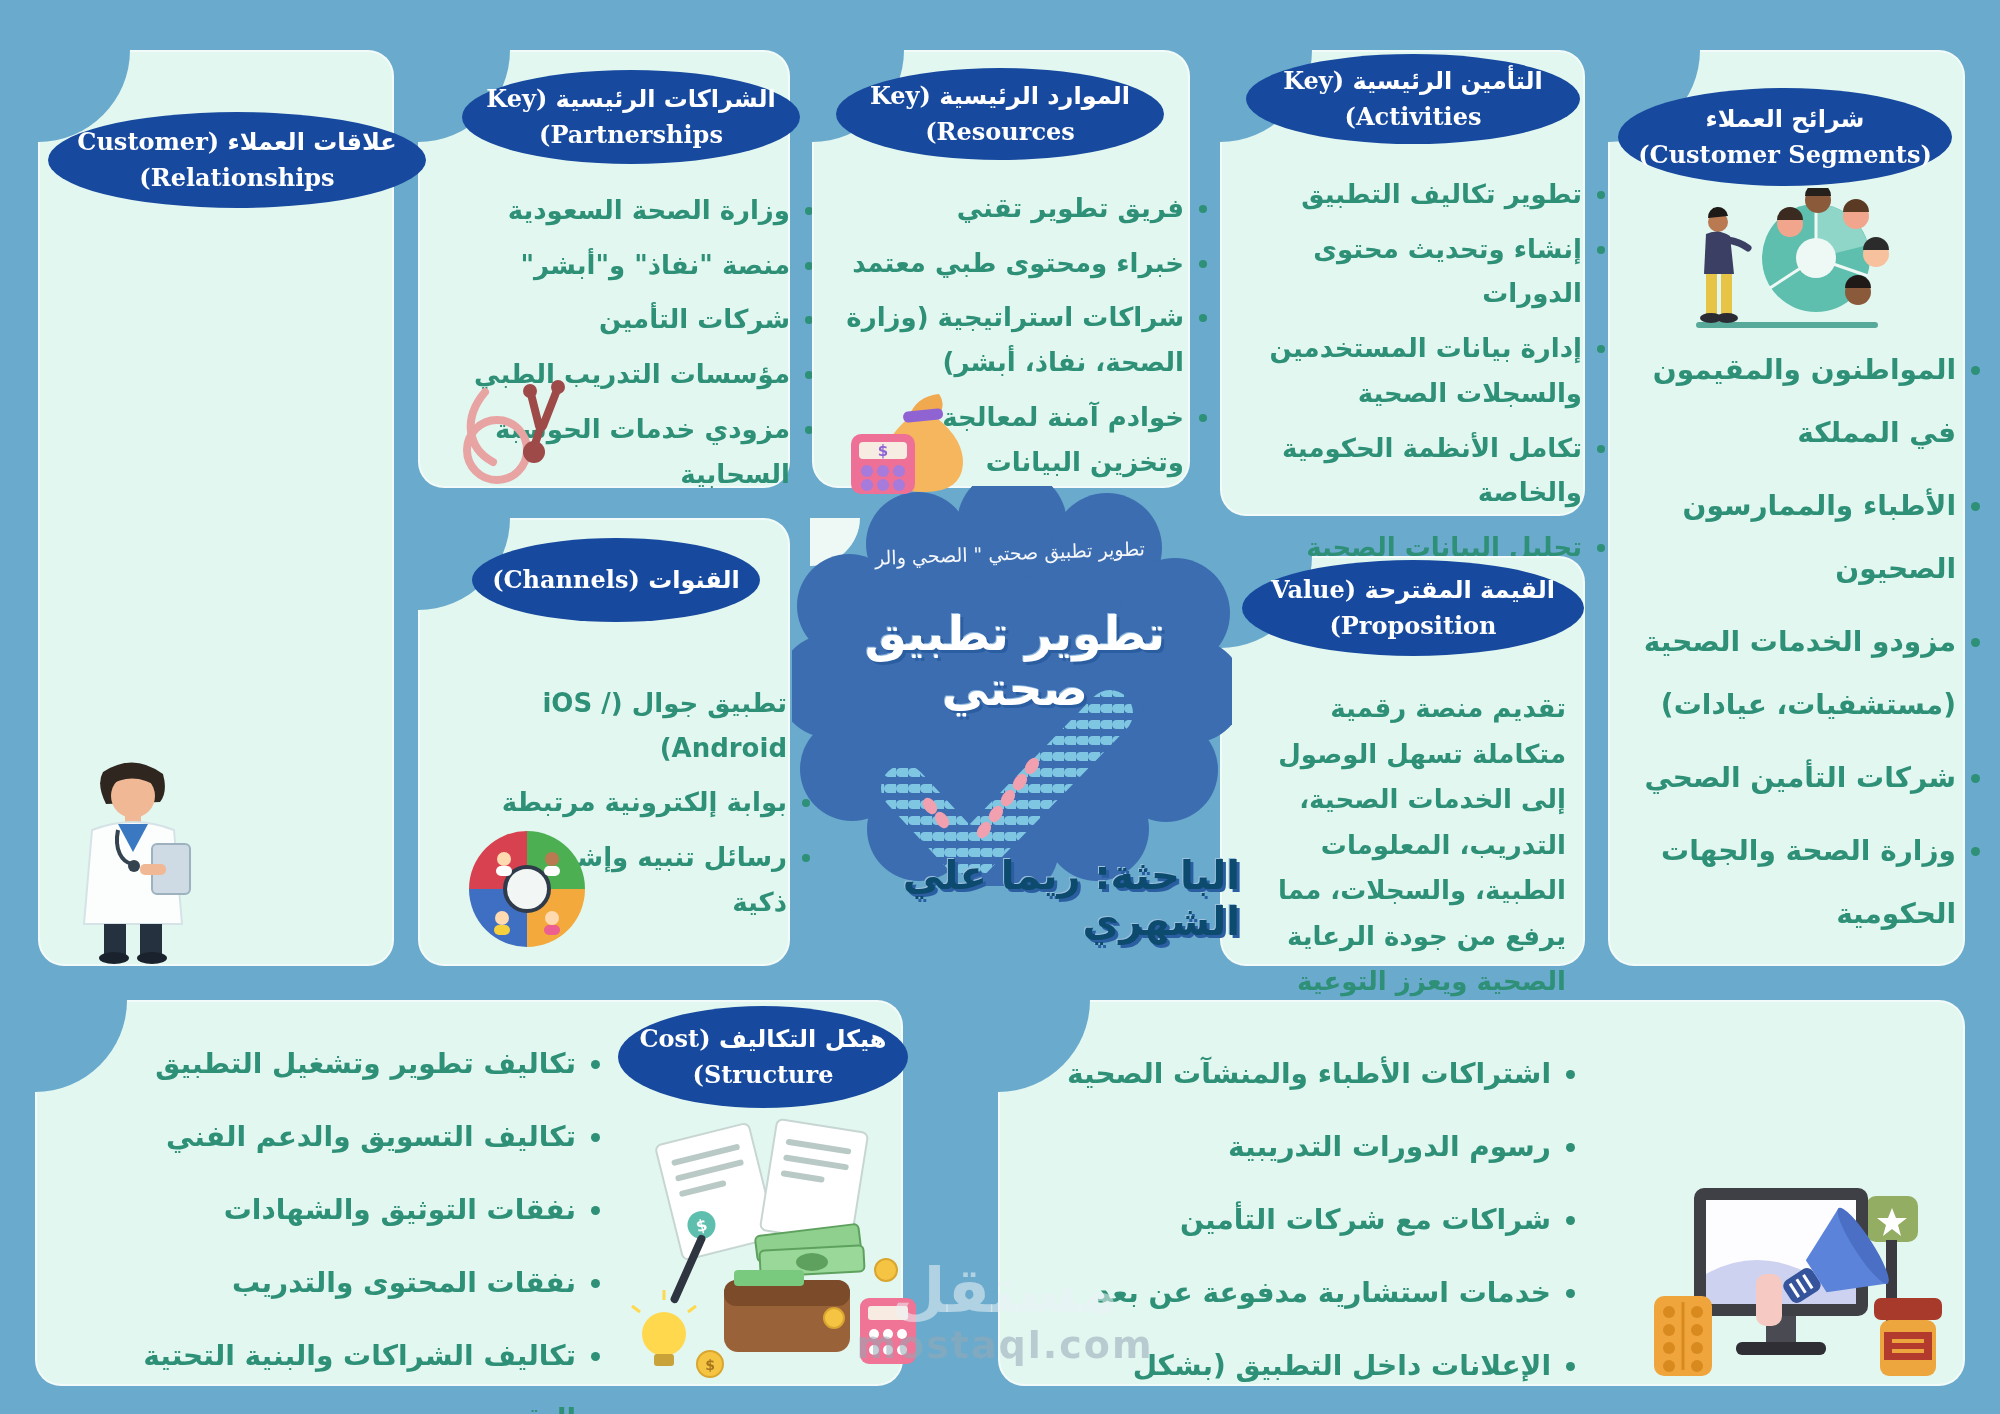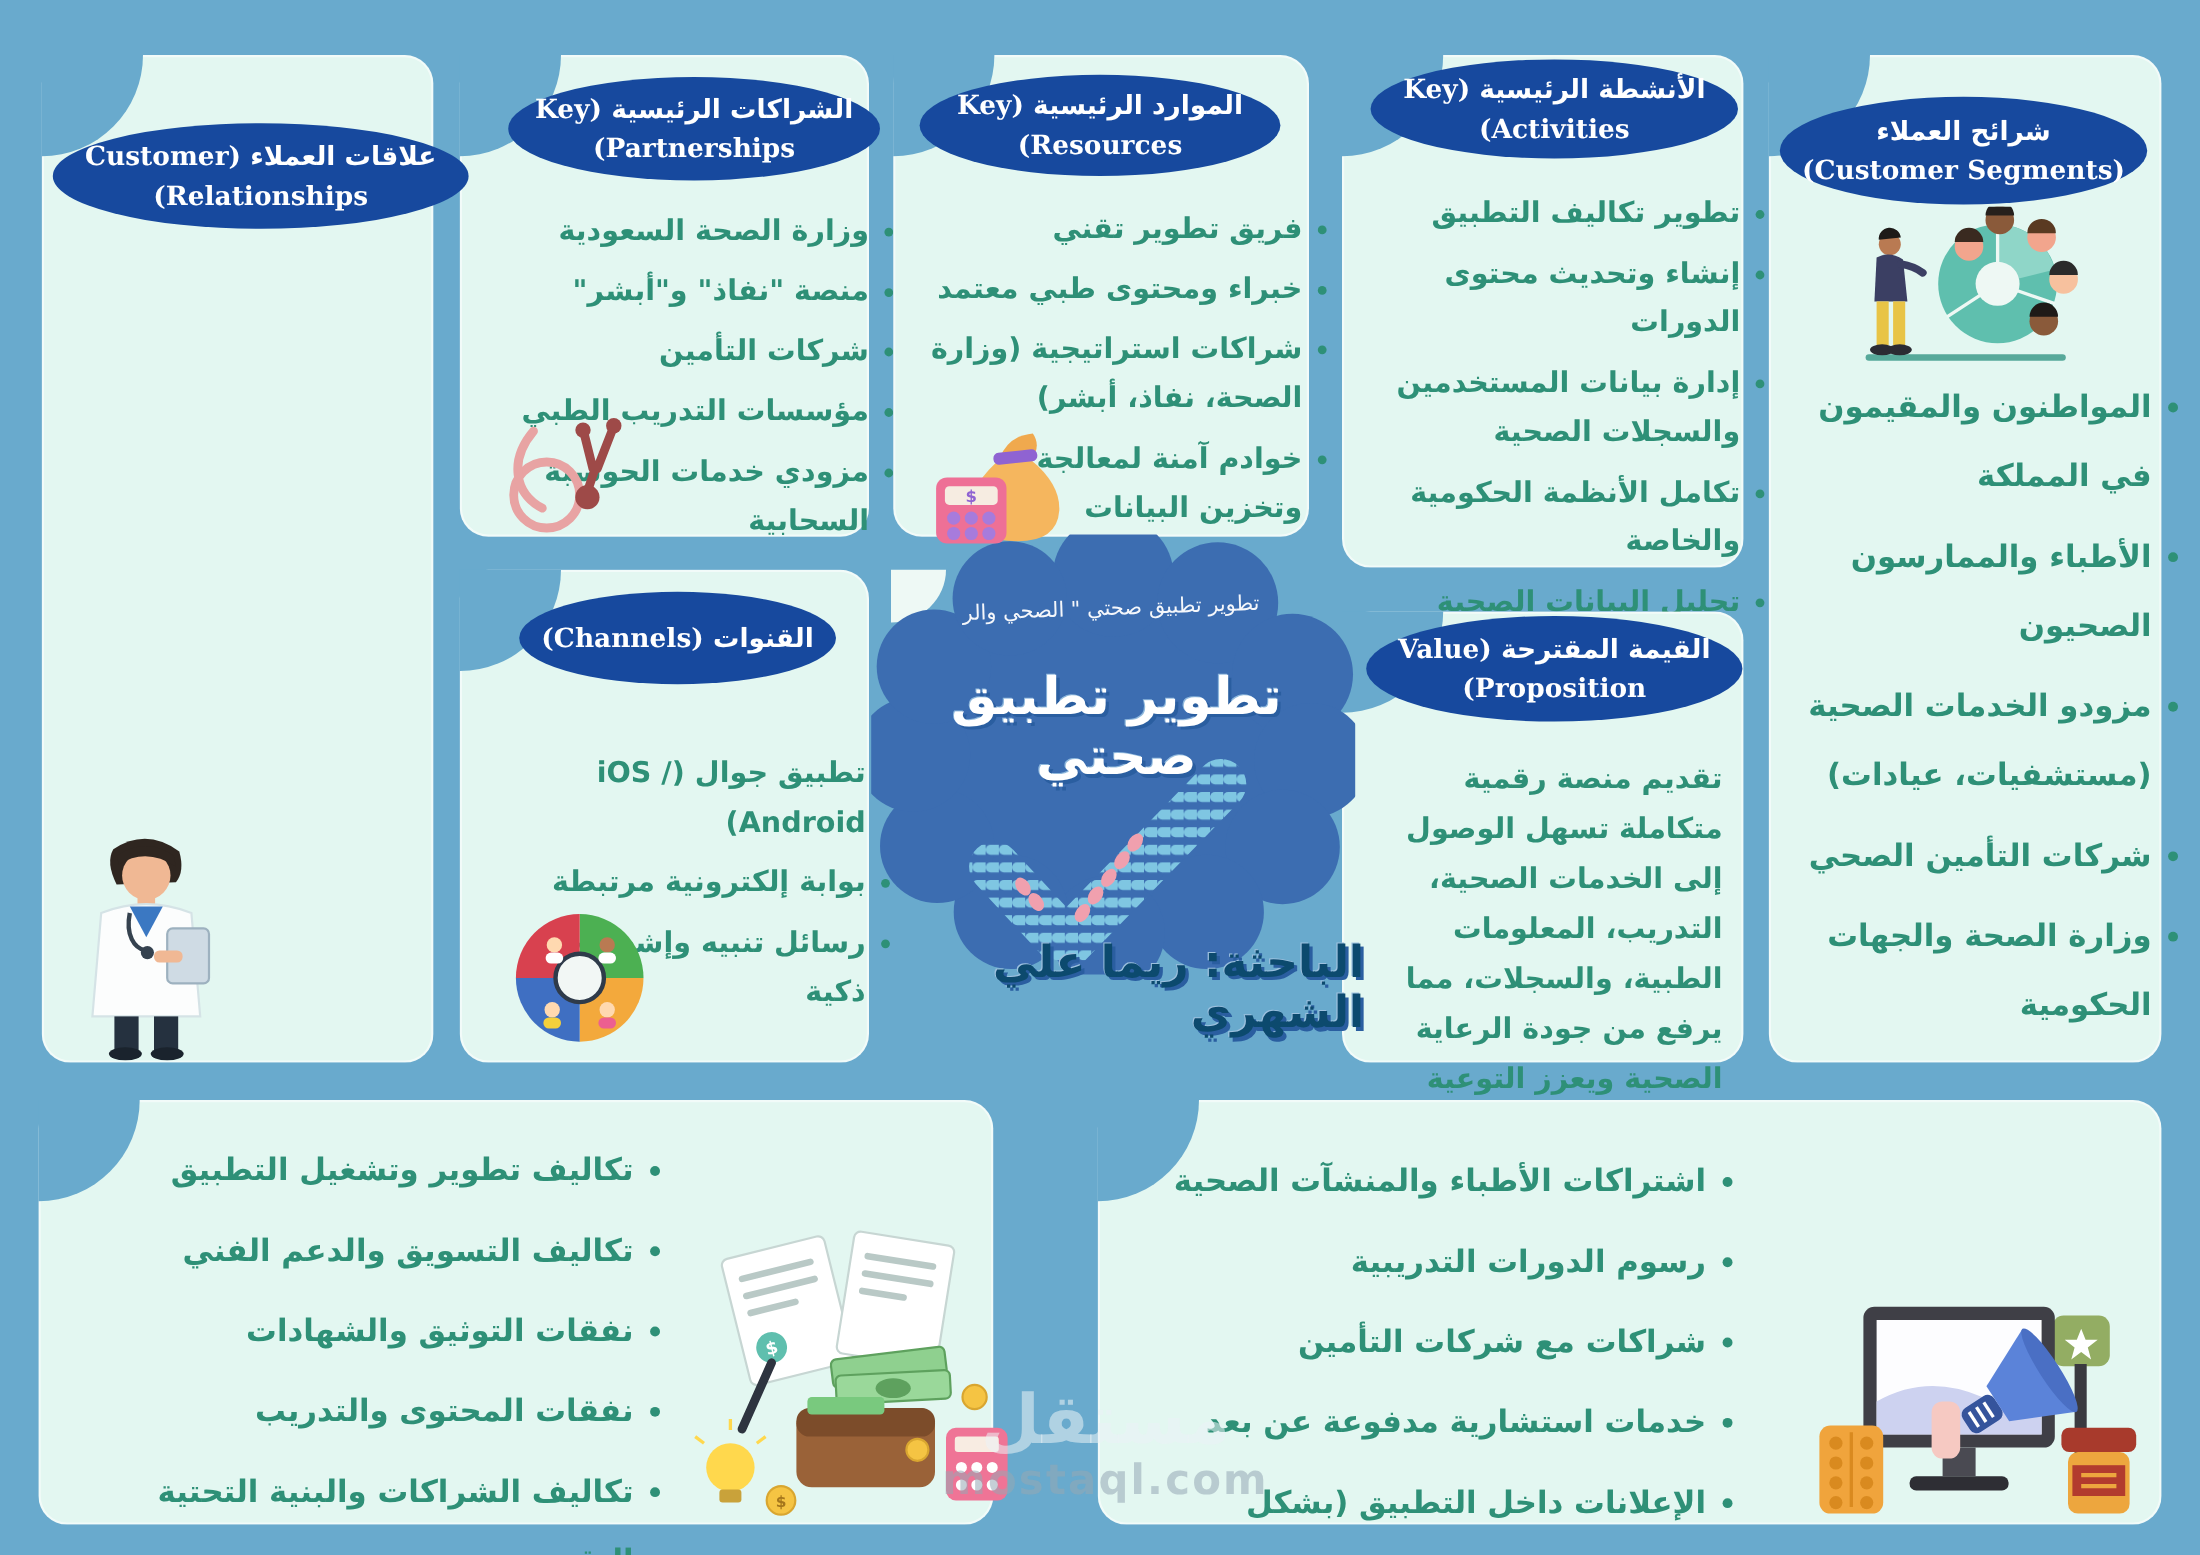--- a/index.html
+++ b/index.html
@@ -78,21 +78,21 @@
   <ul class="items tight" style="position:absolute;left:836px;top:186px;width:342px;">
       <li>فريق تطوير تقني</li>
       <li>خبراء ومحتوى طبي معتمد</li>
       <li>شراكات استراتيجية (وزارة الصحة، نفاذ، أبشر)</li>
       <li>خوادم آمنة لمعالجة وتخزين البيانات</li>
     </ul>
 
   <div class="panel" style="left:1220px;top:50px;width:365px;height:466px;">
     <div class="bite"></div>
   </div>
-  <div class="pill" style="left:1246px;top:54px;width:334px;height:90px;">الأنشطة الرئيسية (Key Activities)</div>
+  <div class="pill" style="left:1246px;top:54px;width:334px;height:90px;">التأمين الرئيسية (Key Activities)</div>
   <ul class="items tight" style="position:absolute;left:1240px;top:172px;width:336px;">
       <li>تطوير تكاليف التطبيق</li>
       <li>إنشاء وتحديث محتوى الدورات</li>
       <li>إدارة بيانات المستخدمين والسجلات الصحية</li>
       <li>تكامل الأنظمة الحكومية والخاصة</li>
       <li>تحليل البيانات الصحية</li>
     </ul>
 
   <div class="panel" style="left:1220px;top:556px;width:365px;height:410px;">
     <div class="bite"></div>
@@ -108,20 +108,21 @@
       <li>المواطنون والمقيمون في المملكة</li>
       <li>الأطباء والممارسون الصحيون</li>
       <li>مزودو الخدمات الصحية (مستشفيات، عيادات)</li>
       <li>شركات التأمين الصحي</li>
       <li>وزارة الصحة والجهات الحكومية</li>
     </ul>
 
   <div class="panel" style="left:35px;top:1000px;width:868px;height:386px;">
     <div class="bite"></div>
   </div>
+  <div class="pill" style="left:618px;top:1006px;width:290px;height:102px;">هيكل التكاليف (Cost Structure)</div>
   <ul class="items loose" style="position:absolute;left:80px;top:1032px;width:490px;">
       <li>تكاليف تطوير وتشغيل التطبيق</li>
       <li>تكاليف التسويق والدعم الفني</li>
       <li>نفقات التوثيق والشهادات</li>
       <li>نفقات المحتوى والتدريب</li>
       <li>تكاليف الشراكات والبنية التحتية التقنية</li>
     </ul>
 
   <div class="panel" style="left:998px;top:1000px;width:967px;height:386px;">
     <div class="bite"></div>

